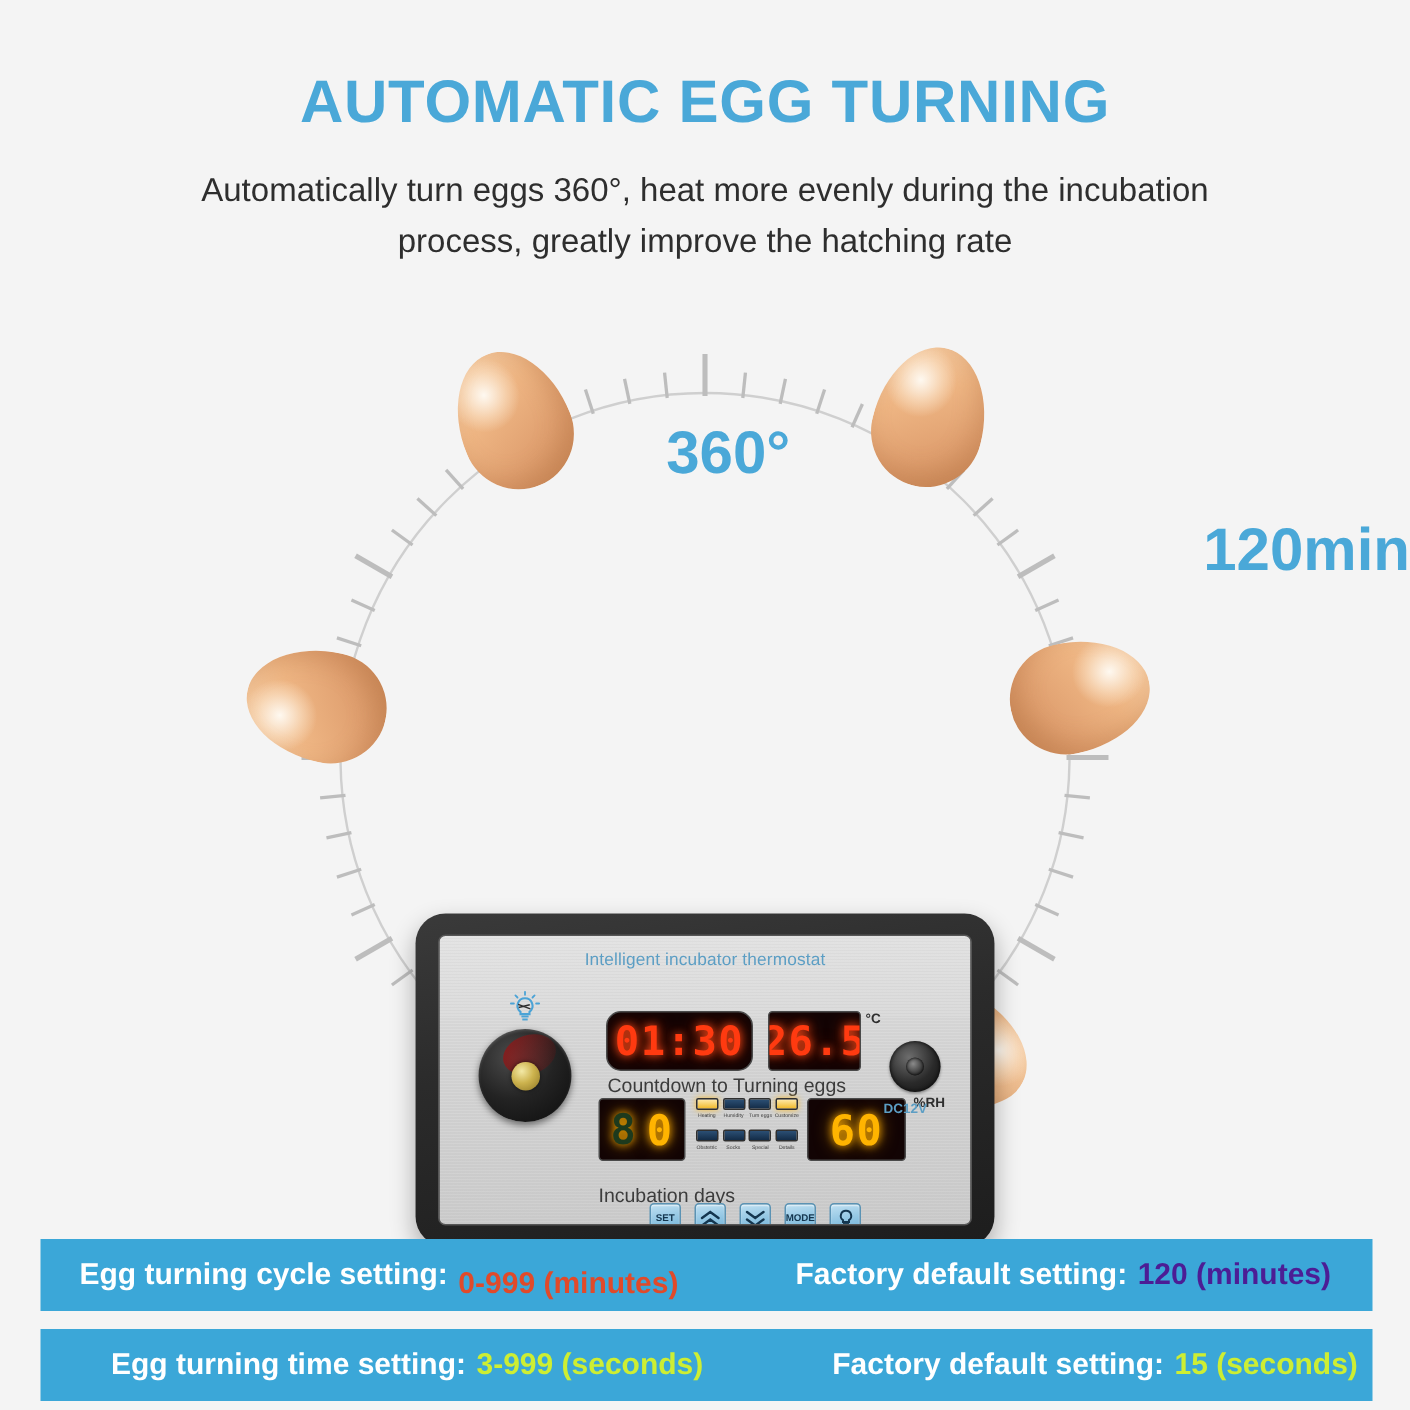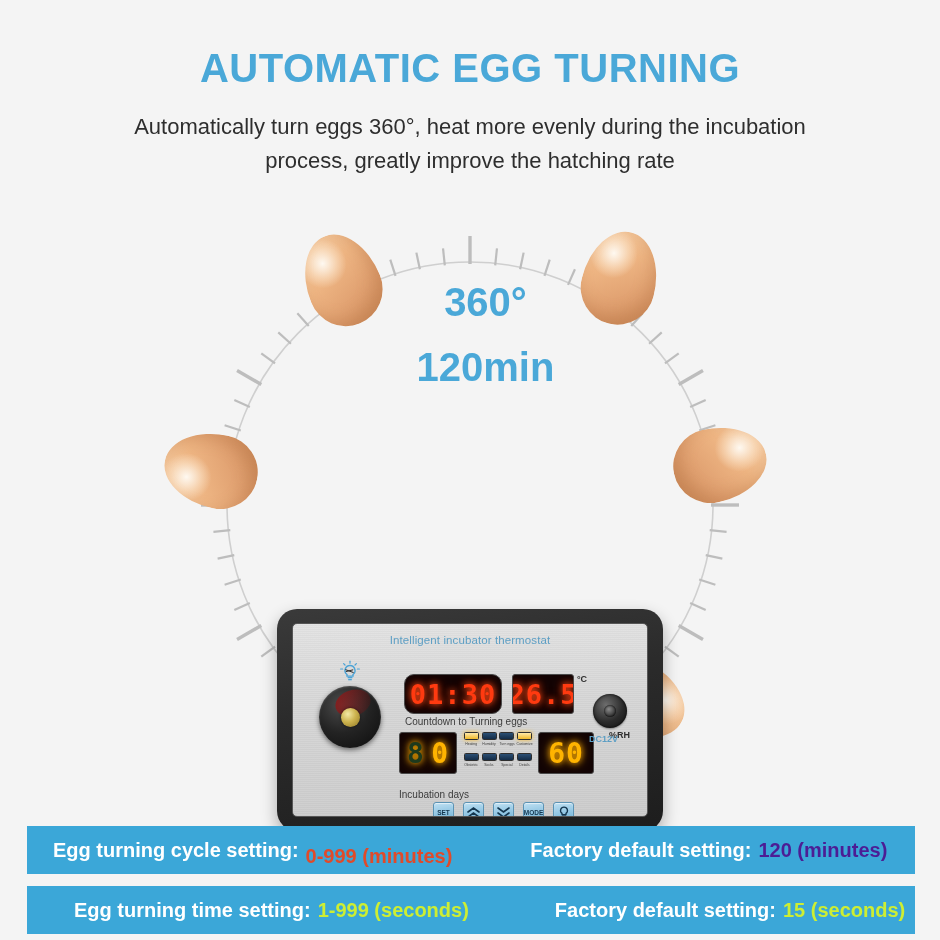--- a/index.html
+++ b/index.html
@@ -127,21 +127,21 @@
     overflow:hidden;
   }
   .led-red   { color:#ff3a10; text-shadow:0 0 6px #ff4a1a, 0 0 12px rgba(255,60,0,0.6); }
   .led-amber { color:#ffb400; text-shadow:0 0 6px #ffae00, 0 0 12px rgba(255,170,0,0.6); }
 
   #led-countdown { left:111px; top:50px;  width:98px; height:40px; font-size:27px;border-radius:10px; }
   #led-temp      { left:219px; top:50px;  width:62px; height:40px; font-size:27px; }
 
   .lbl {
     position:absolute;
-    font-size:10px;
+    font-size:13px;
     color:#3c3c3c;
     white-space:nowrap;
   }
   #lbl-countdown { left:112px; top:92px; }
   #lbl-days      { left:106px; top:165px; }
 
   .unit { position:absolute; font-size:9px; font-weight:bold; color:#2e2e2e; }
   #unit-c  { left:284px; top:50px; }
   #unit-rh { left:316px; top:106px; }
 
@@ -149,21 +149,21 @@
   #led-days {
     left:106px; top:108px; width:58px; height:42px;
     justify-content:flex-end; padding-right:7px; font-size:28px;
   }
   #led-days::before{
     content:"8";
     position:absolute; left:7px; top:50%; transform:translateY(-50%);
     color:#1d3a1d; font-size:28px; font-weight:bold;
   }
   #led-humidity {
-    left:245px; top:108px; width:56px; height:42px; font-size:28px;
+    left:245px; top:108px; width:66px; height:42px; font-size:28px;
   }
 
   
   .lamps {
     position:absolute; left:170px; top:108px;
     width:70px;
     display:grid;
     grid-template-columns:repeat(4,1fr);
     grid-auto-rows:21px;
     gap:0 1px;
@@ -315,21 +315,21 @@
         <line x1="328.34375419751393" y1="115.0269043556377" x2="318.3514049085419" y2="101.2736154512636" stroke="#bdbdbd" stroke-width="2.2"></line>
         <line x1="349.4999999999999" y1="101.28787768795036" x2="335.4999999999999" y2="77.03916638198606" stroke="#bdbdbd" stroke-width="3.4"></line>
         <line x1="371.9764690187322" y1="89.83554470813317" x2="365.0619460864436" y2="74.30527192820895" stroke="#bdbdbd" stroke-width="2.2"></line>
         <line x1="395.5269043556376" y1="80.795379572868" x2="390.27361545126354" y2="64.62741879585039" stroke="#bdbdbd" stroke-width="2.2"></line>
         <line x1="419.8932825129199" y1="74.26642822315284" x2="416.358783769018" y2="57.63791901067816" stroke="#bdbdbd" stroke-width="2.2"></line>
         <line x1="444.80864035249533" y1="70.32022321624615" x2="443.0316564769452" y2="53.41335099498548" stroke="#bdbdbd" stroke-width="2.2"></line>
       </g>
   </svg>
 
   <div class="center-text deg" style="color: rgb(74, 168, 216);">360°</div>
-  <div class="center-text mins" style="color: rgb(74, 168, 216);">120min</div>
+  <div class="center-text mins" style="color: rgb(74, 168, 216); text-align: right;">120min</div>
 
   <div class="egg" style="left:305px; top:38px;  transform:rotate(-22deg);"></div>
   <div class="egg" style="left:583px; top:36px;  transform:rotate(14deg);"></div>
   <div class="egg" style="left:683px; top:222px; transform:rotate(78deg);"></div>
   <div class="egg" style="left:603px; top:458px; transform:rotate(118deg);"></div>
   <div class="egg" style="left:311px; top:468px; transform:rotate(-152deg);"></div>
   <div class="egg" style="left:174px; top:228px; transform:rotate(-78deg);"></div>
 
   <div class="device">
     <div class="bezel">
@@ -438,16 +438,16 @@
 
 <div class="banner" id="banner-cycle" style="background: rgb(59, 167, 216);">
   <span class="bn-seg" id="bn-cycle-label">Egg turning cycle setting:</span>
   <span class="bn-seg" id="bn-cycle-value" style="color: rgb(224, 74, 42);">0-999 (minutes)</span>
   <span class="bn-seg" id="bn-cycle-def">Factory default setting:</span>
   <span class="bn-seg" id="bn-cycle-defv" style="color: #4c1d95;">120 (minutes)</span>
 </div>
 
 <div class="banner" id="banner-time" style="background: rgb(59, 167, 216);">
   <span class="bn-seg" id="bn-time-label">Egg turning time setting:</span>
-  <span class="bn-seg" id="bn-time-value" style="color: rgb(205, 238, 51);">1-999 (seconds)</span>
+  <span class="bn-seg" id="bn-time-value" style="color: rgb(205, 238, 51);">3-999 (seconds)</span>
   <span class="bn-seg" id="bn-time-def">Factory default setting:</span>
   <span class="bn-seg" id="bn-time-defv" style="color: rgb(205, 238, 51);">15 (seconds)</span>
 </div>
 
 </body></html>

